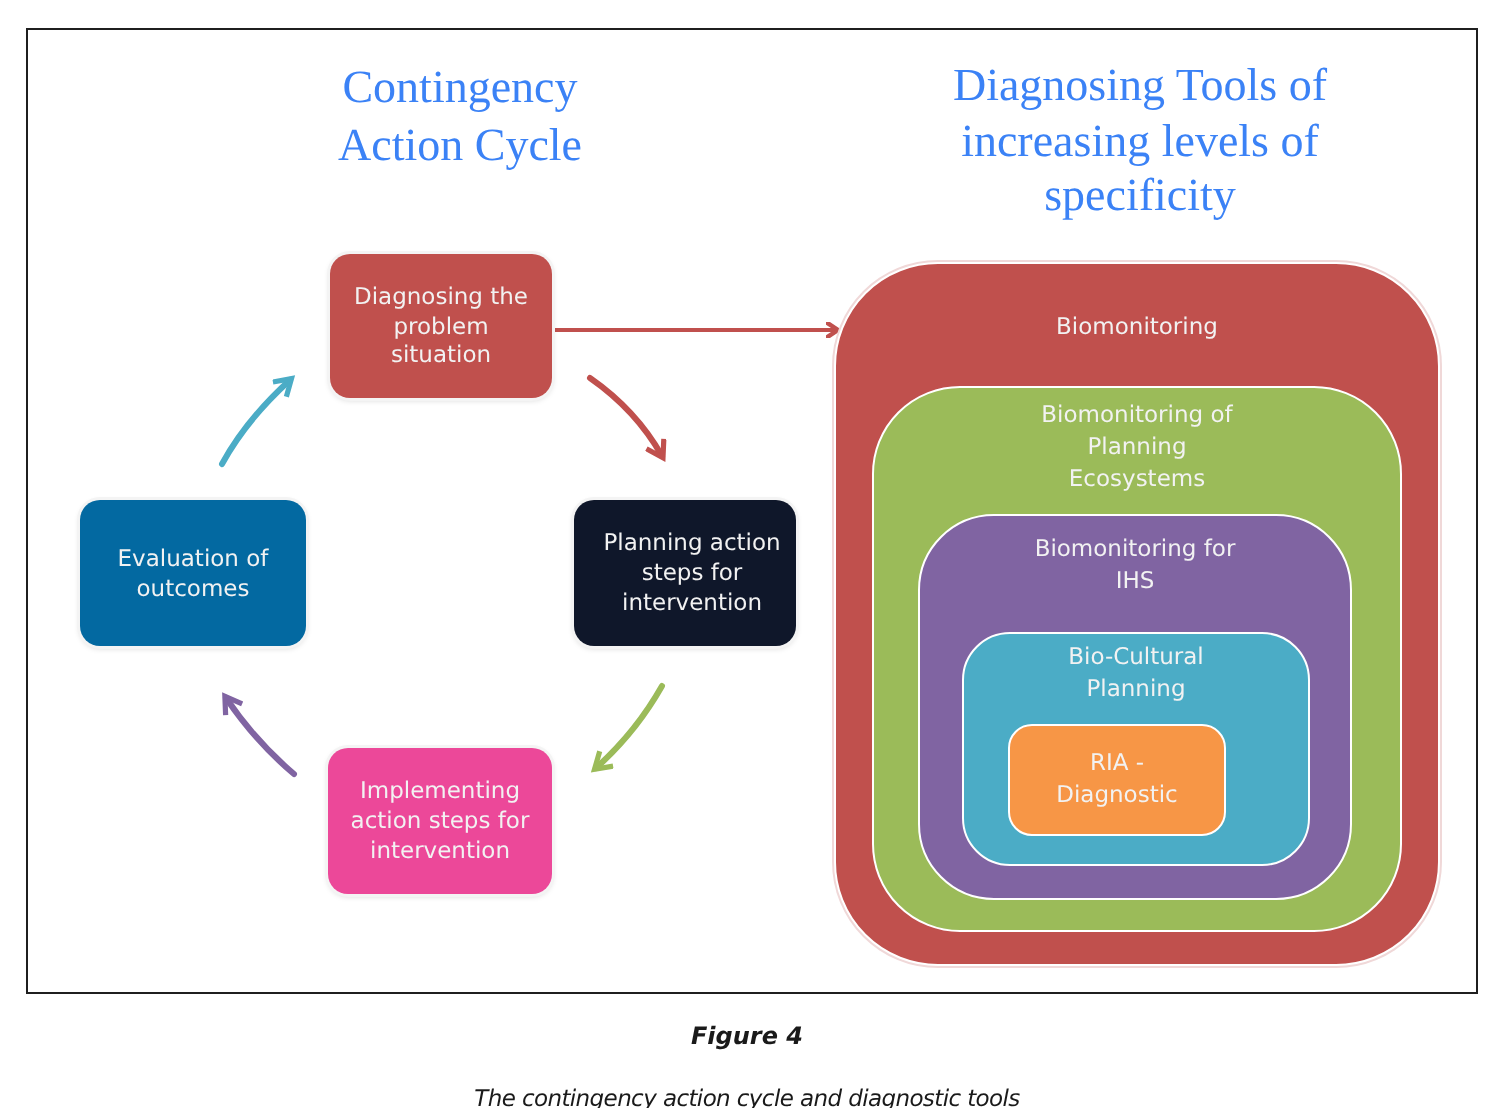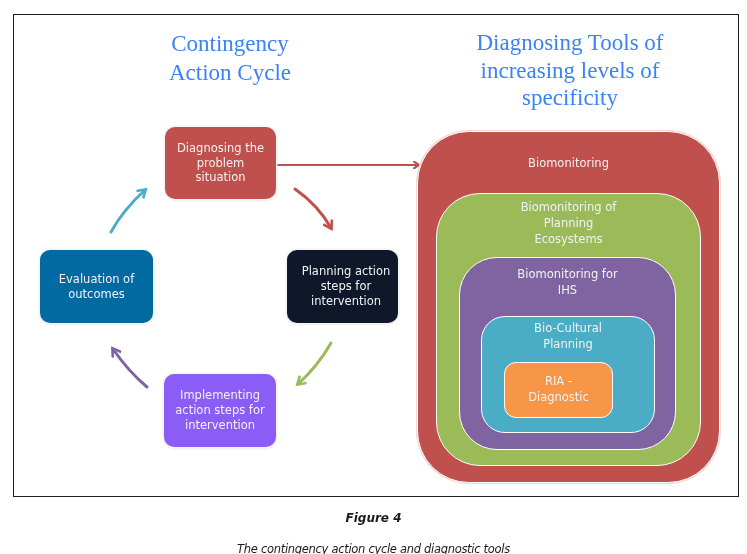--- a/index.html
+++ b/index.html
@@ -60,21 +60,21 @@
   <path d="M111,232 Q123,210 145,190" fill="none" stroke="#4bacc6" stroke-width="3" stroke-linecap="round" marker-end="url(#mh-teal)"></path>
   <path d="M277,165 L418,165" fill="none" stroke="#c0504d" stroke-width="2" marker-end="url(#mh-red)"></path>
 </svg>
 
 <div class="cbox" style="left:165px;top:127px;width:111px;height:72px;background:#c0504d;">
   <span style="width:92px;display:inline-block;">Diagnosing the problem situation</span>
 </div>
 <div class="cbox" style="left:287px;top:250px;width:111px;height:73px;background:#0f172a;justify-content:flex-end;">
   <span style="width:104px;display:inline-block;">Planning action steps for intervention</span>
 </div>
-<div class="cbox" style="left:164px;top:374px;width:112px;height:73px;background:#8b5cf6;">
+<div class="cbox" style="left:164px;top:374px;width:112px;height:73px;background:#ec4899;">
   <span style="width:104px;display:inline-block;">Implementing action steps for intervention</span>
 </div>
 <div class="cbox" style="left:40px;top:250px;width:113px;height:73px;background:#0369a1;">
   <span style="width:90px;display:inline-block;">Evaluation of outcomes</span>
 </div>
 
 <div class="nbox" style="left:417px;top:131px;width:303px;height:352px;background:#c0504d;border-radius:52px;box-shadow:0 0 0 1px #f0d8d8;">
   <div class="lbl" style="top:24px;">Biomonitoring</div>
 </div>
 <div class="nbox" style="left:436px;top:193px;width:265px;height:273px;background:#9bbb59;border-radius:44px;">

